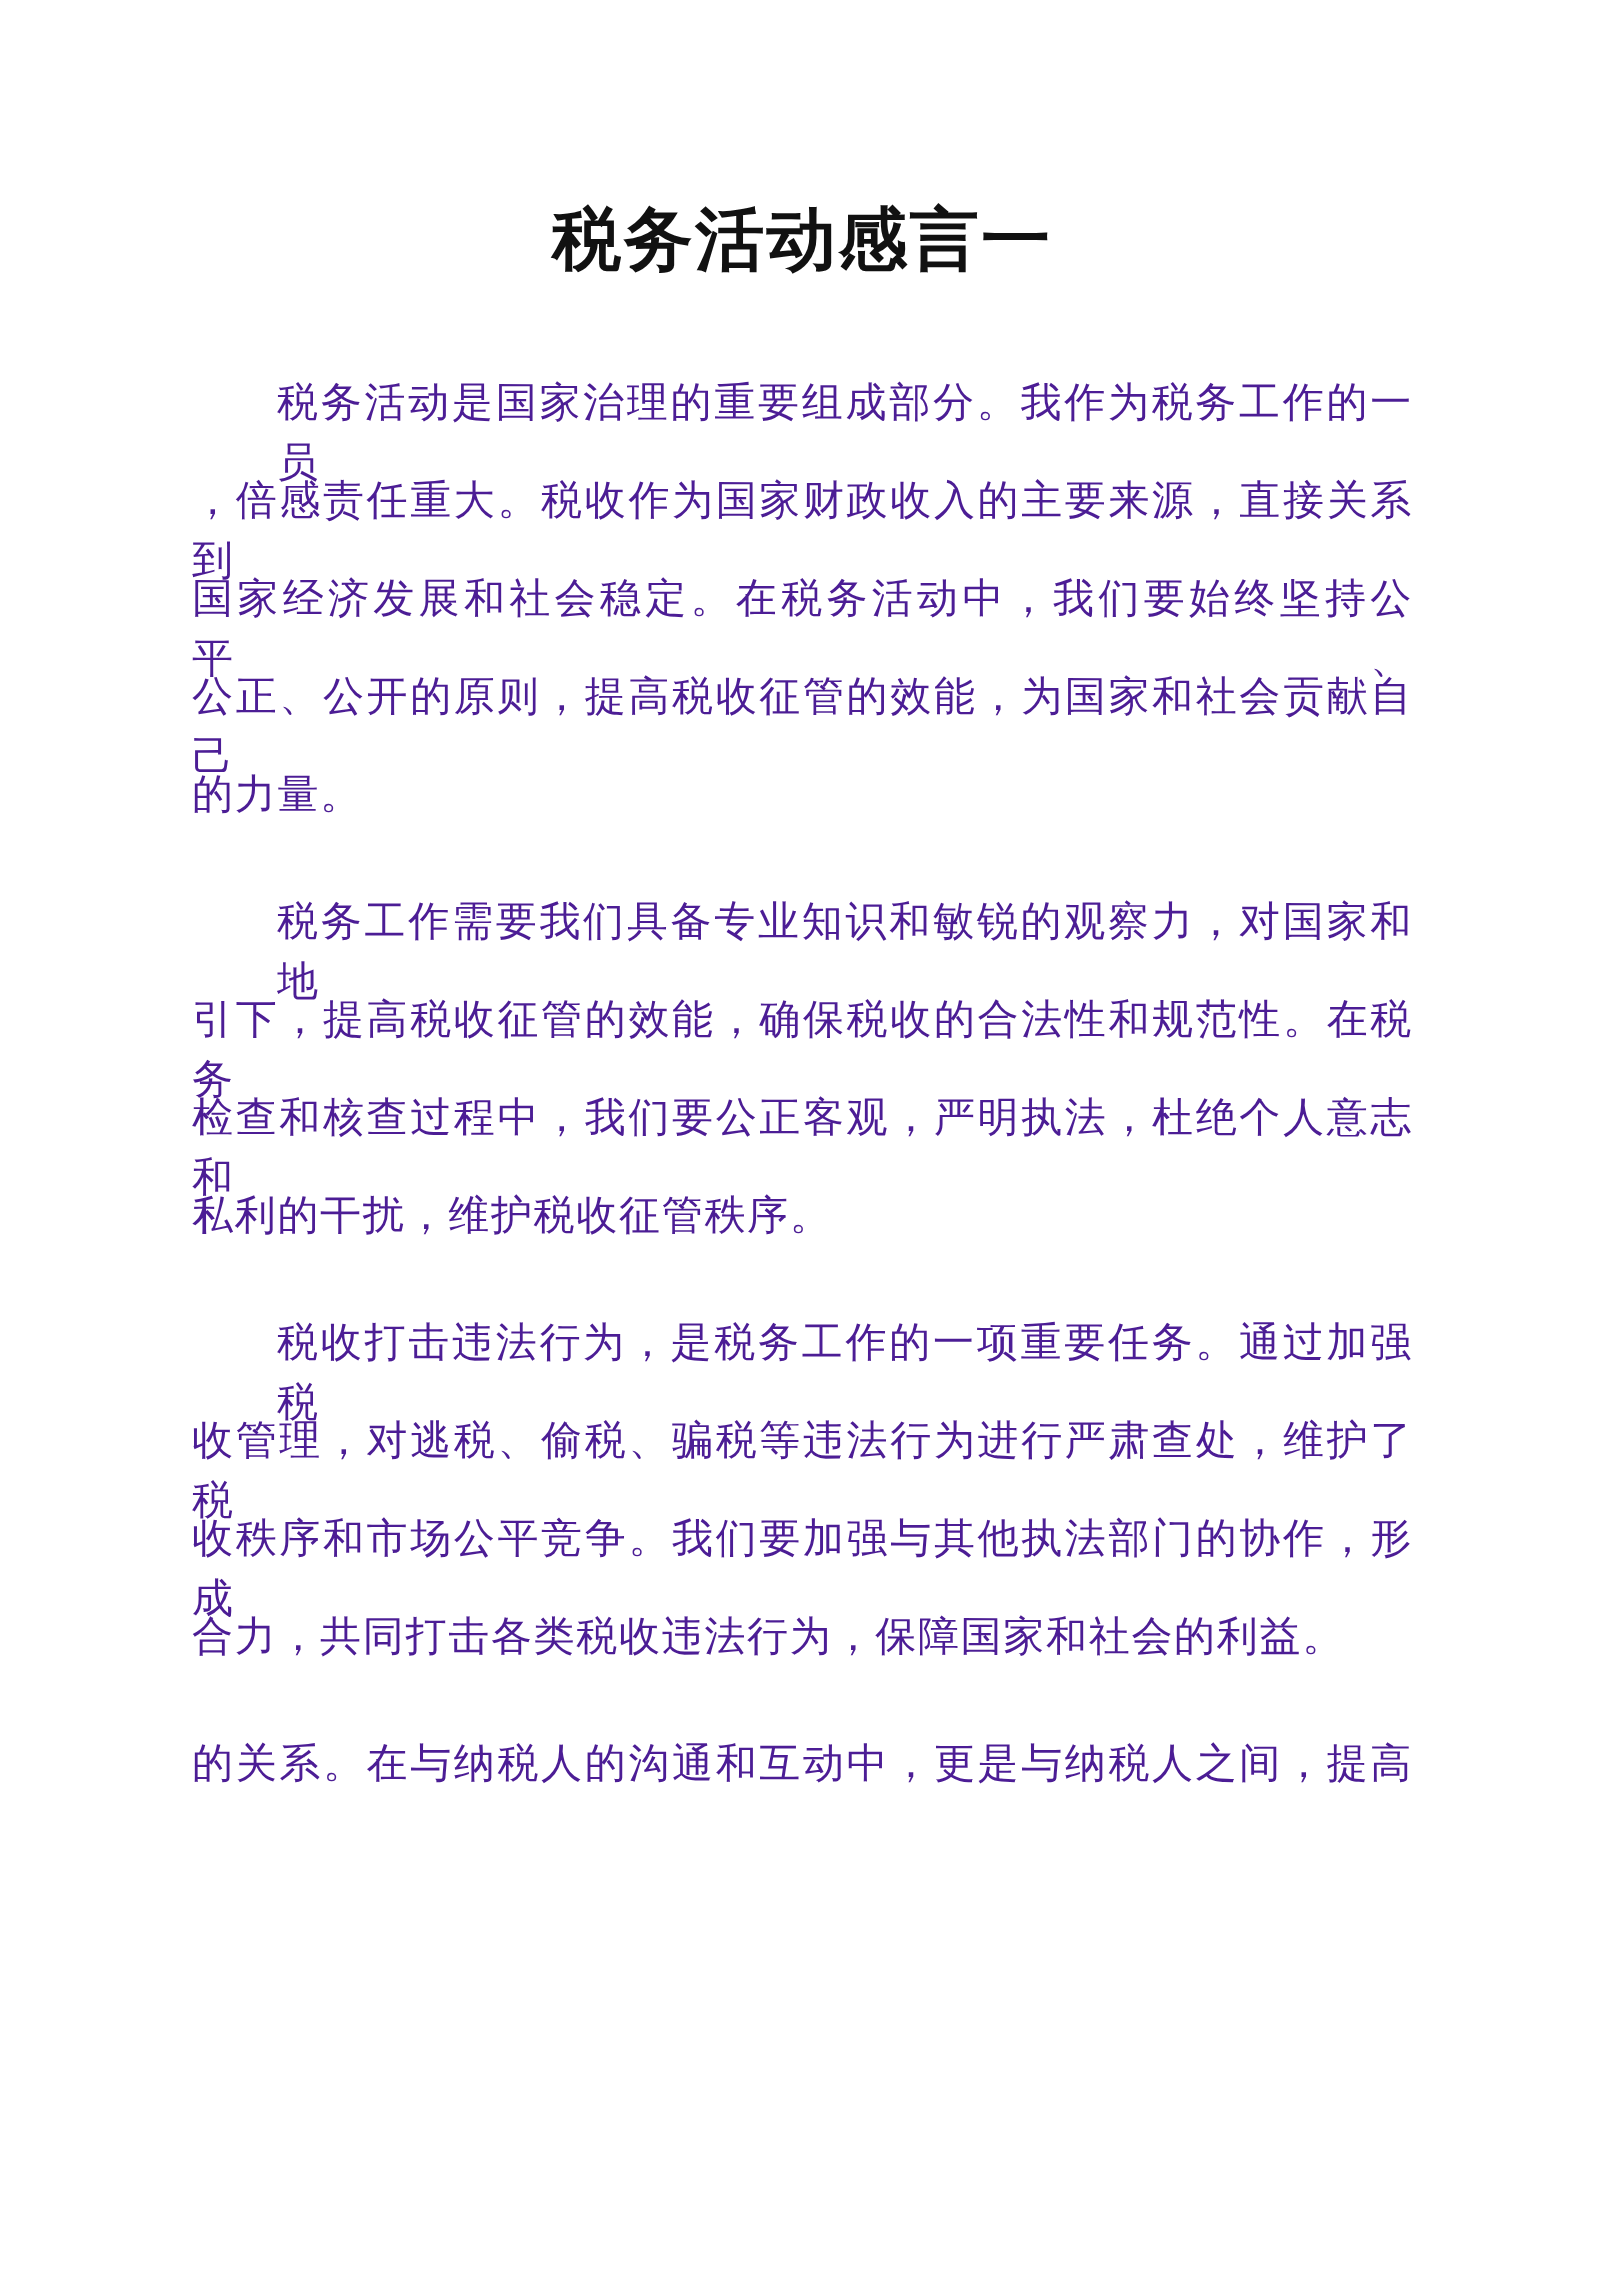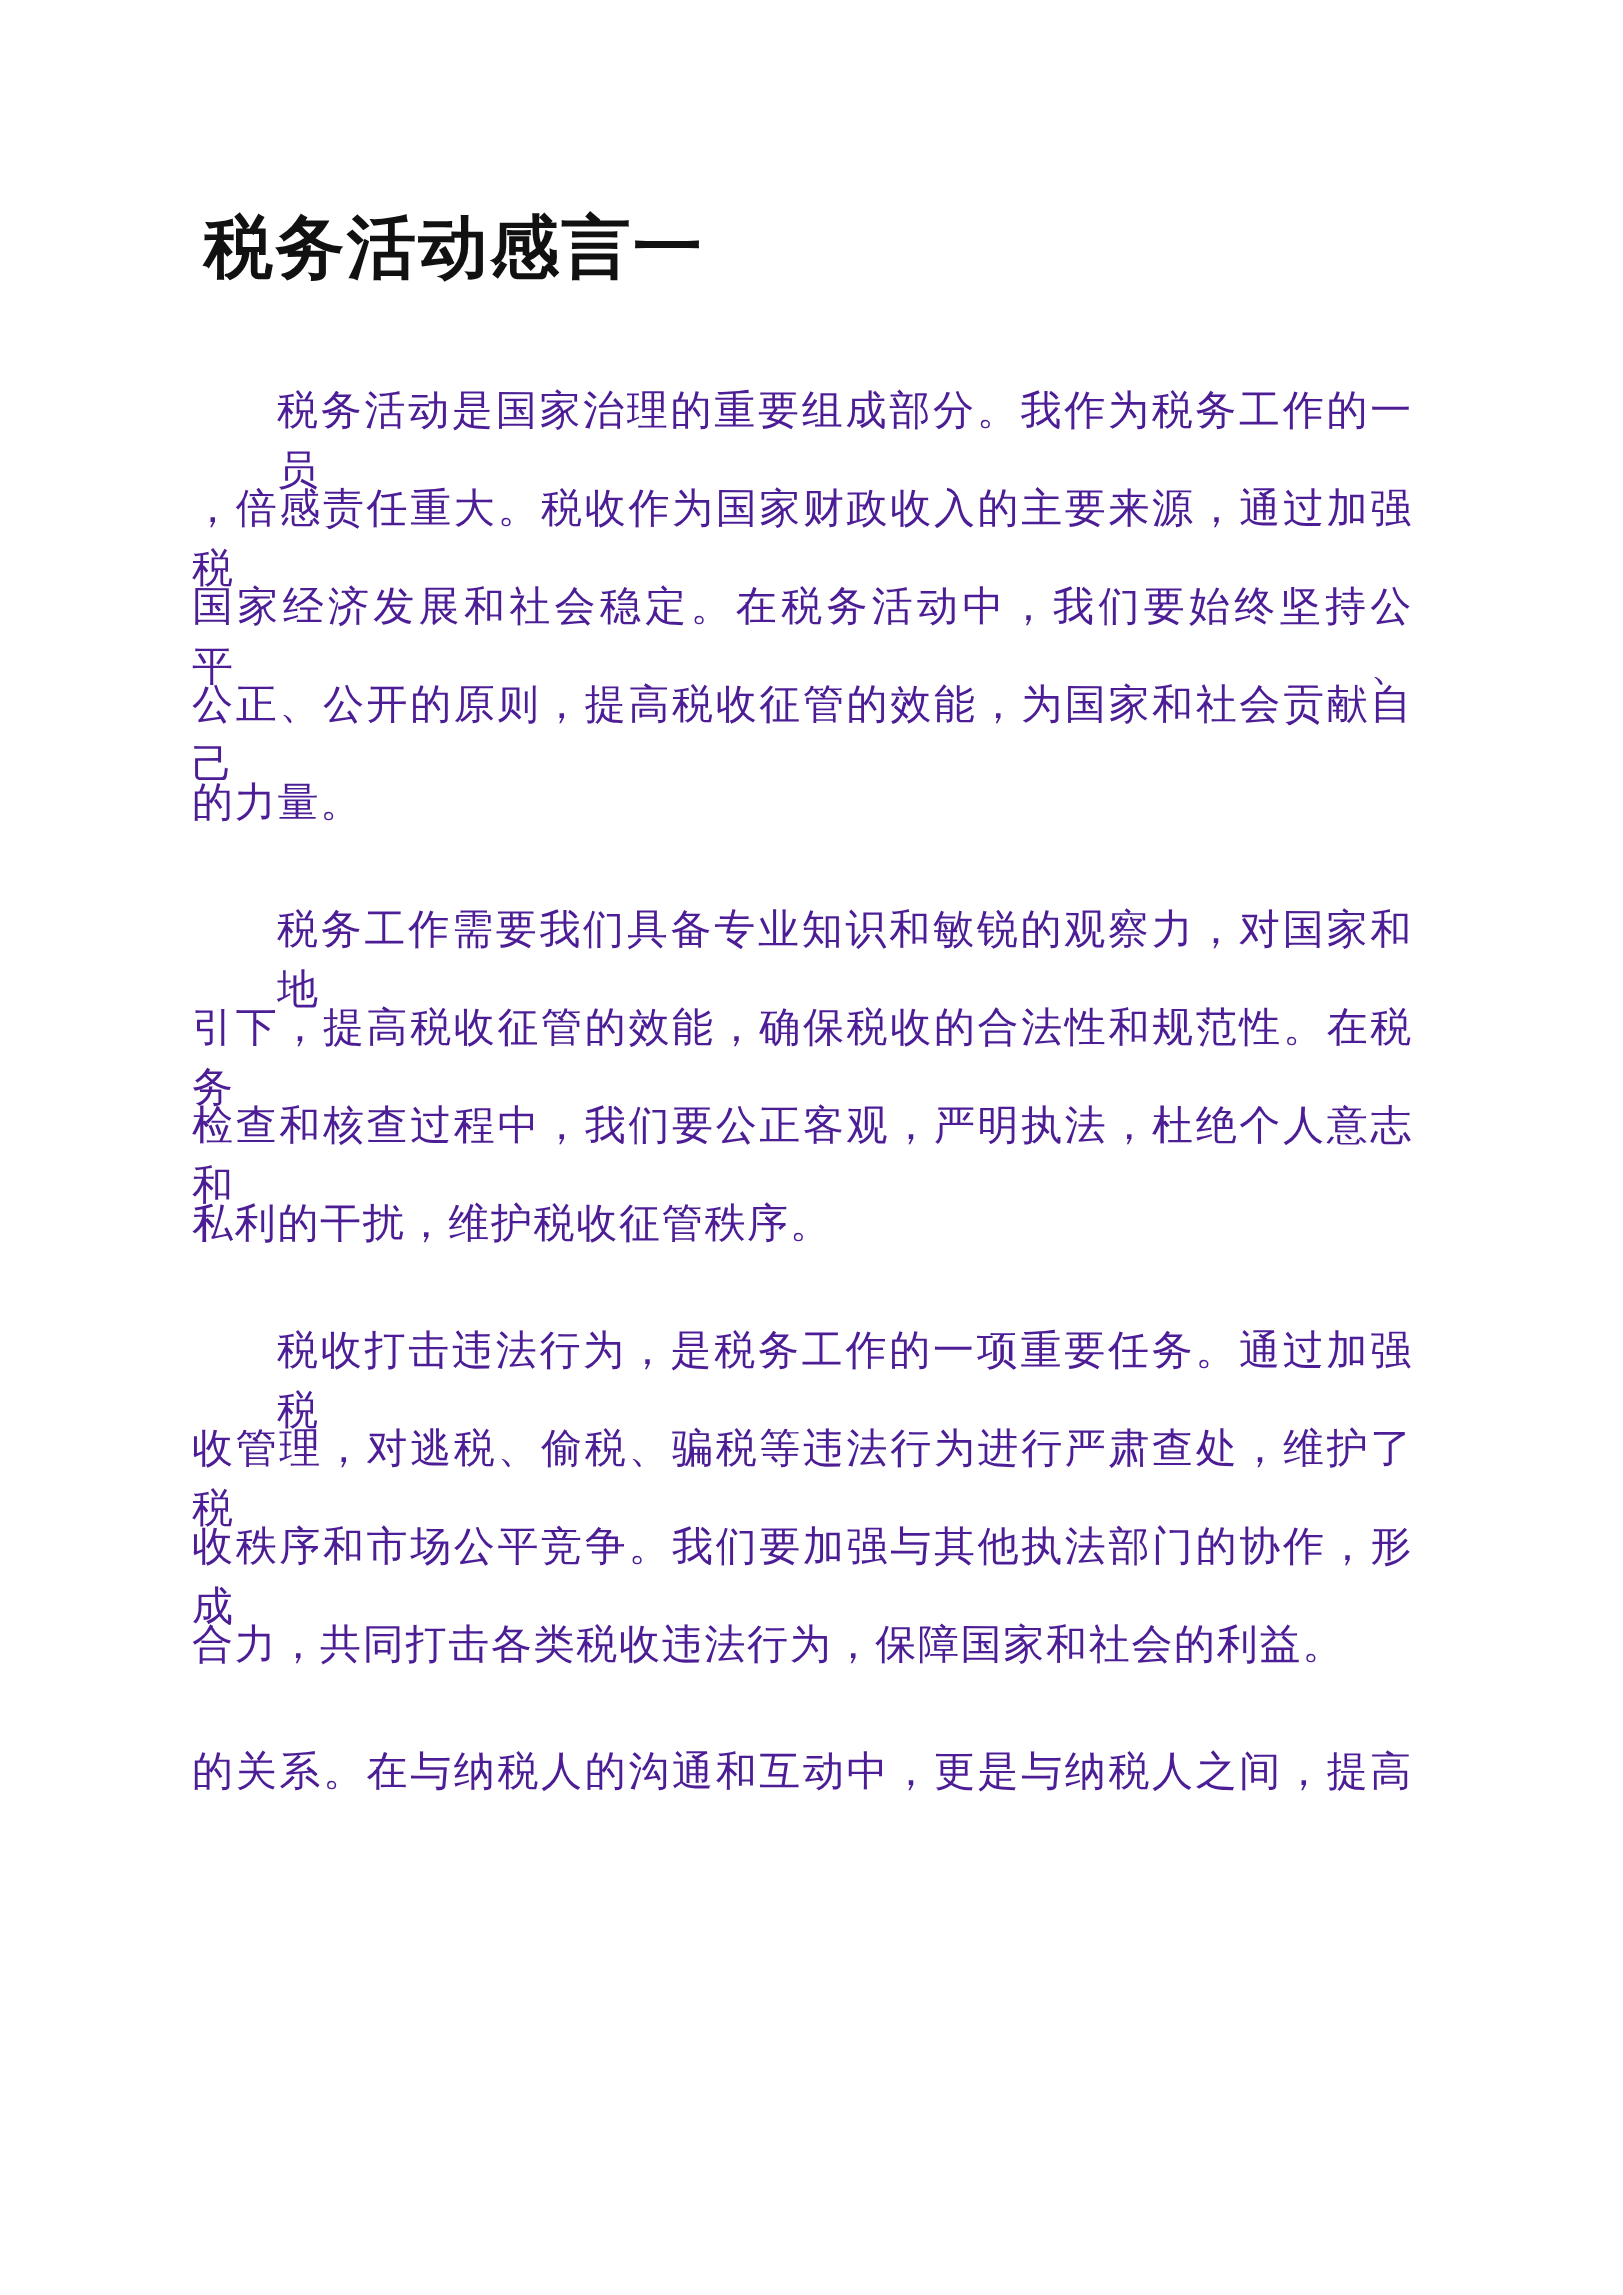--- a/index.html
+++ b/index.html
@@ -12,27 +12,27 @@
     width: 1624px;
     height: 2295px;
     background: #ffffff;
     overflow: hidden;
     font-family: "Liberation Serif", "DejaVu Serif", serif;
   }
   .content {
     padding: 196px 211px 0 192px;
   }
   .doc-title {
-    margin: 12px;
+    margin: 4px;
     font-size: 69px;
     font-weight: 700;
     line-height: 81px;
     letter-spacing: 2.5px;
     color: #111111;
-    text-align: left;
+    text-align: center;
   }
   .doc-body {
     margin-top: 91px;
   }
   .paragraph {
     margin: 0 0 29px 0;
   }
   .line {
     height: 98px;
     line-height: 60px;
@@ -53,21 +53,21 @@
 </style>
 </head>
 <body>
 
 <div class="page">
   <div class="content">
     <h1 class="doc-title">税务活动感言一</h1>
     <div class="doc-body">
         <div class="paragraph">
           <div class="line indent justify">税务活动是国家治理的重要组成部分。我作为税务工作的一员</div>
-          <div class="line justify">，倍感责任重大。税收作为国家财政收入的主要来源，通过加强税</div>
+          <div class="line justify">，倍感责任重大。税收作为国家财政收入的主要来源，直接关系到</div>
           <div class="line justify">国家经济发展和社会稳定。在税务活动中，我们要始终坚持公平、</div>
           <div class="line justify">公正、公开的原则，提高税收征管的效能，为国家和社会贡献自己</div>
           <div class="line">的力量。</div>
         </div>
         <div class="paragraph">
           <div class="line indent justify">税务工作需要我们具备专业知识和敏锐的观察力，对国家和地</div>
           <div class="line justify">引下，提高税收征管的效能，确保税收的合法性和规范性。在税务</div>
           <div class="line justify">检查和核查过程中，我们要公正客观，严明执法，杜绝个人意志和</div>
           <div class="line">私利的干扰，维护税收征管秩序。</div>
         </div>

